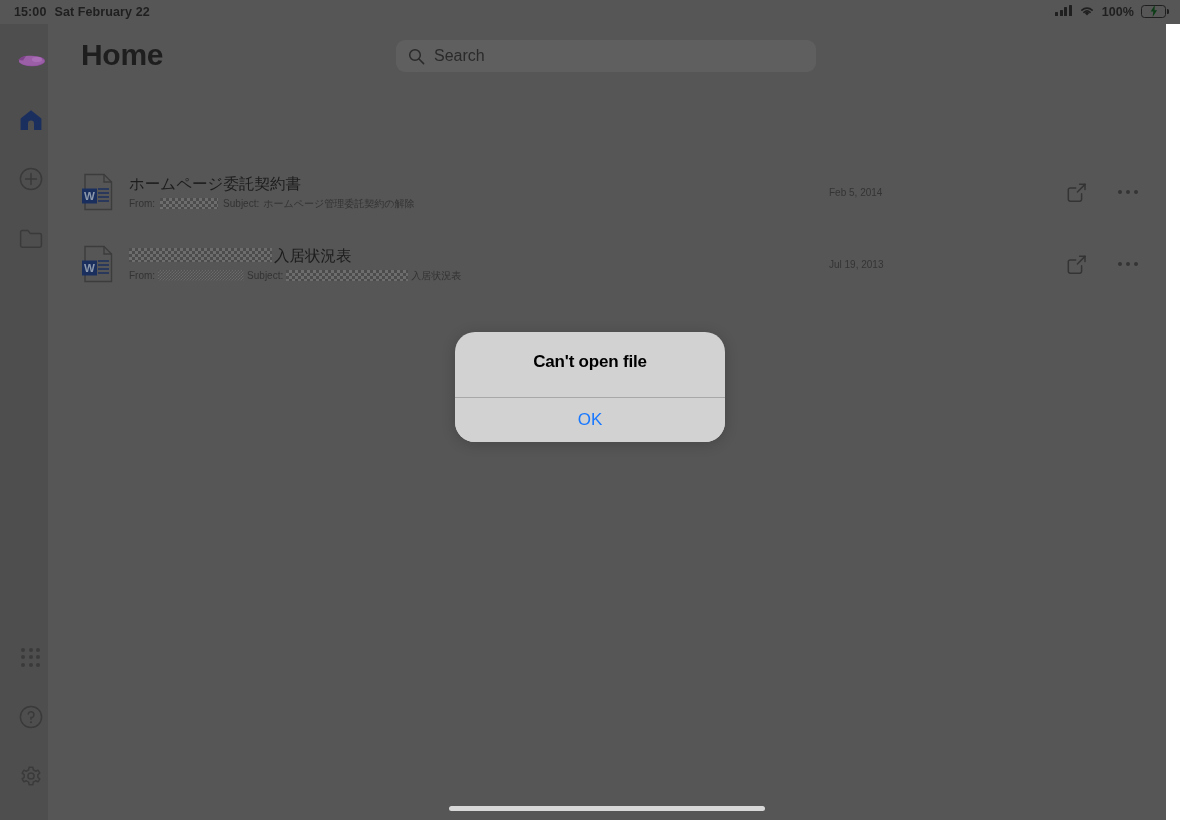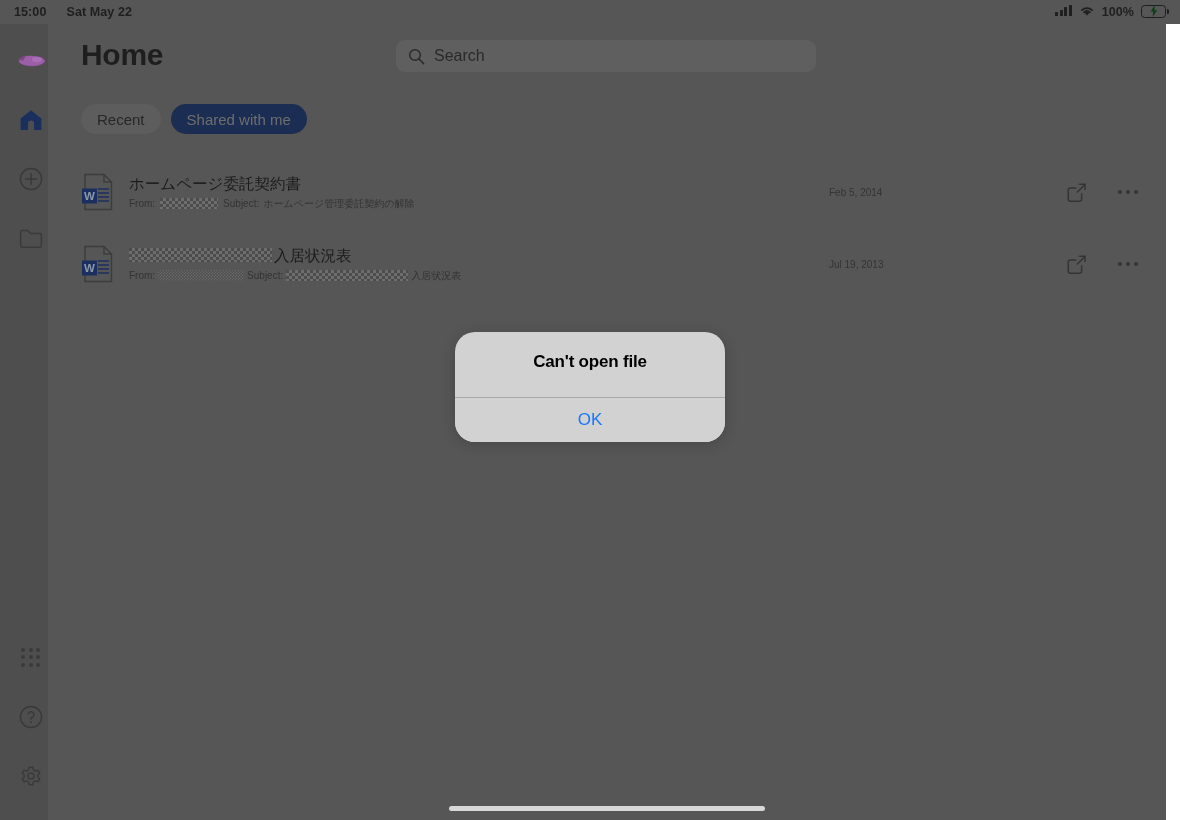--- a/index.html
+++ b/index.html
@@ -28,21 +28,21 @@
     height: 24px;
     background: #565656;
     display: flex;
     align-items: center;
     padding: 0 14px;
     color: #1f1f1f;
     font-size: 12.5px;
     font-weight: 600;
     letter-spacing: 0.1px;
   }
-  .sb-time { margin-right: 20px; }
+  .sb-time { margin-right: 8px; }
   .sb-date { font-weight: 600; }
   .sb-right {
     margin-left: auto;
     display: flex;
     gap: 7px;
   }
   .sig-bars { display: flex; align-items: flex-end; gap: 1.5px; height: 11px; }
   .sig-bars i { display: block; width: 3px; background: #1f1f1f; border-radius: 0.5px; }
   .sig-bars i:nth-child(1) { height: 4px; }
   .sig-bars i:nth-child(2) { height: 6.5px; }
@@ -339,21 +339,21 @@
     color: #1878ff;
   }
 </style>
 </head>
 <body>
 
 <div id="app-frame">
 
   <div class="statusbar">
     <span class="sb-time">15:00</span>
-    <span class="sb-date">Sat May 22</span>
+    <span class="sb-date">Sat February 22</span>
     <div class="sb-right">
       <span class="sig-bars">
         <i></i>
           <i></i>
           <i></i>
           <i></i>
       </span>
       <span class="wifi-ic">
         <svg width="16" height="12" viewBox="0 0 16 12">
           <path d="M8 10.6 L10.3 7.9 A3.4 3.4 0 0 0 5.7 7.9 Z" fill="#1f1f1f"></path>
@@ -438,24 +438,20 @@
 
       <div class="searchbar">
         <svg width="17" height="17" viewBox="0 0 17 17">
           <circle cx="7" cy="7" r="5.3" fill="none" stroke="#2a2a2a" stroke-width="1.5"></circle>
           <path d="M11 11 L15.6 15.6" stroke="#2a2a2a" stroke-width="1.5" stroke-linecap="round"></path>
         </svg>
         <span class="search-ph">Search</span>
       </div>
     </div>
 
-    <div class="chips">
-      <div class="chip inactive">Recent</div>
-      <div class="chip active">Shared with me</div>
-    </div>
 
     <div class="filelist">
 
       <div class="file-row">
         <span class="file-icon">
           <svg width="34" height="38" viewBox="0 0 34 38">
             <path d="M4 1.5 L23 1.5 L30.5 9 L30.5 36.5 L4 36.5 Z" fill="none" stroke="#3c3c3c" stroke-width="1.4"></path>
             <path d="M23 1.5 L23 9 L30.5 9" fill="none" stroke="#3c3c3c" stroke-width="1.4"></path>
             <path d="M17 16 H28 M17 20 H28 M17 24 H28 M17 28 H28" stroke="#1b2f5e" stroke-width="1.6"></path>
             <rect x="1" y="15.5" width="15" height="15" fill="#1b2f5e"></rect>

